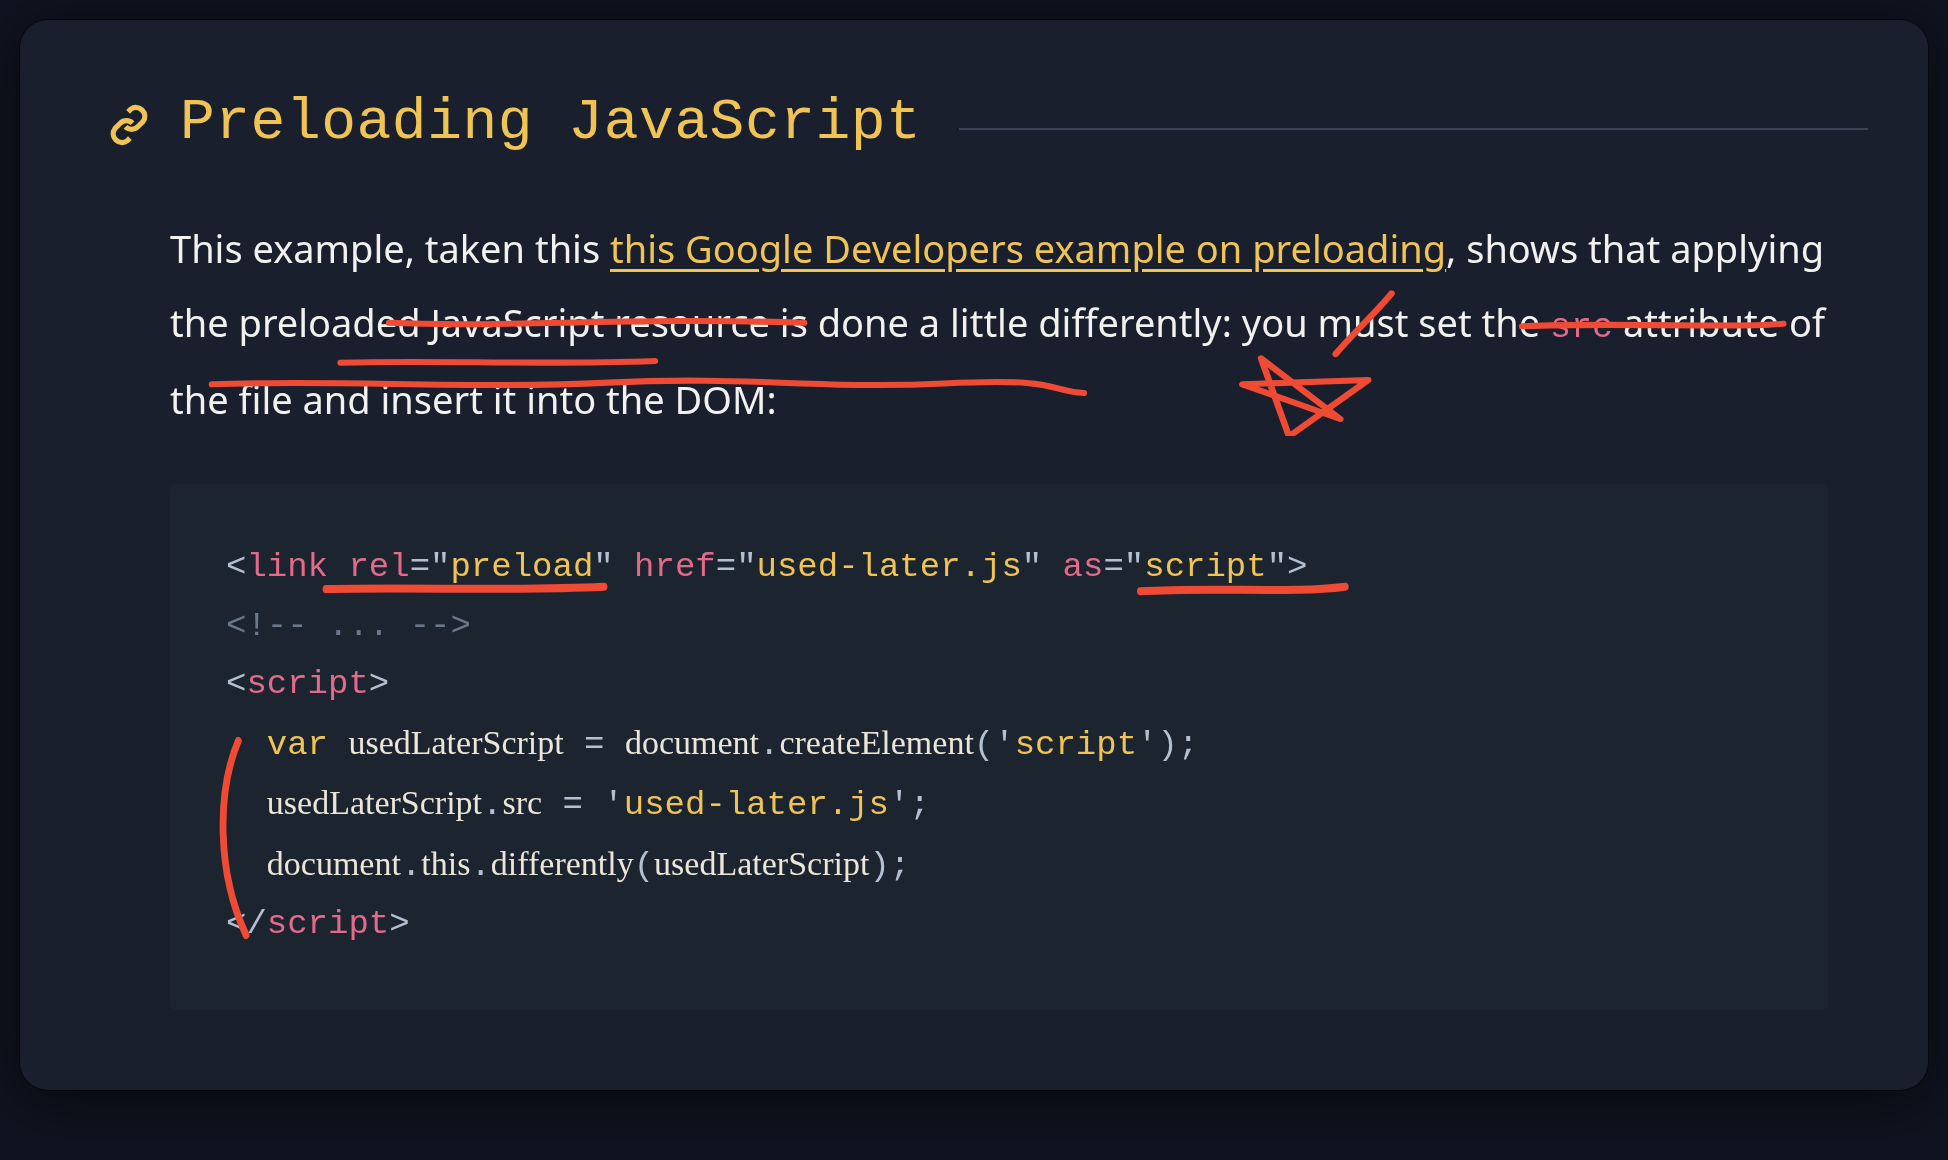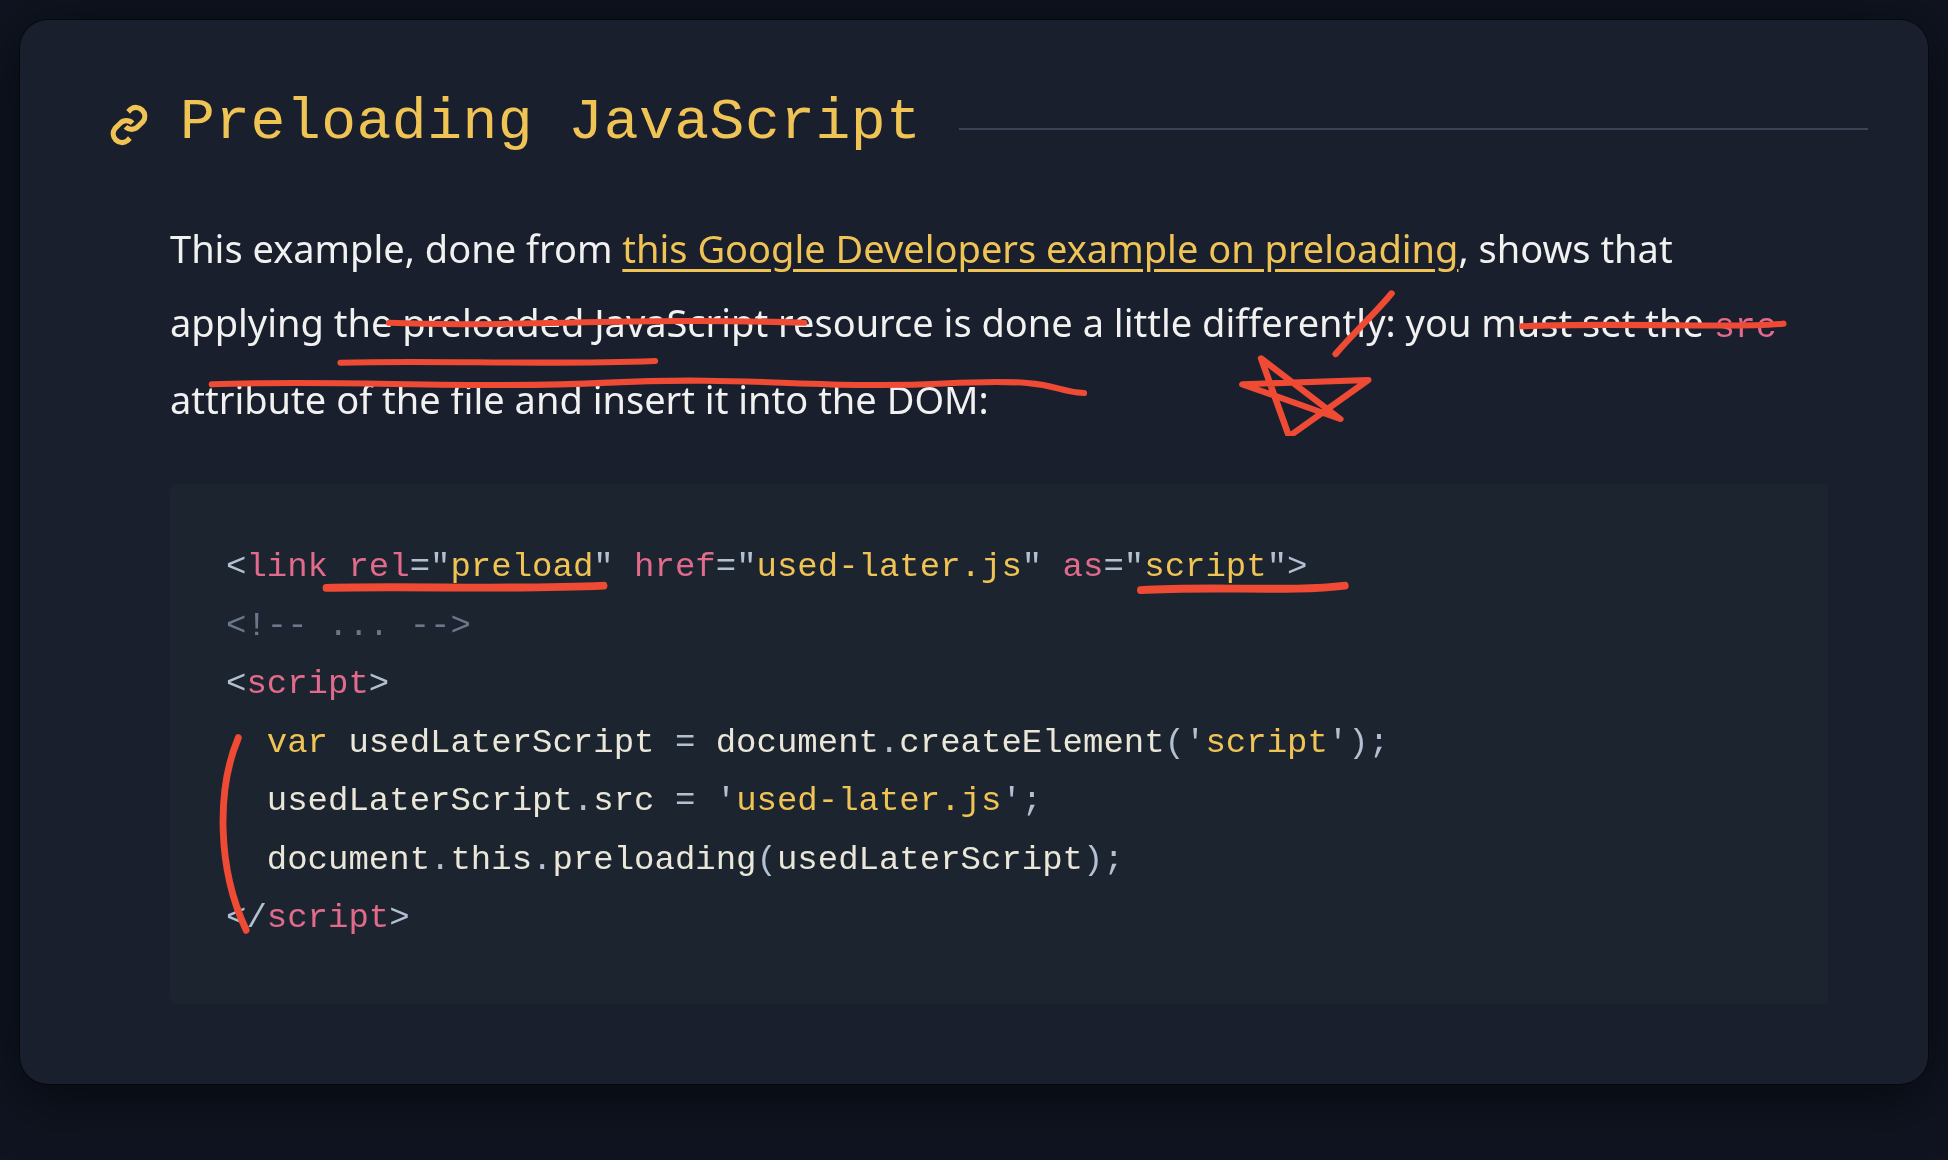--- a/index.html
+++ b/index.html
@@ -87,21 +87,21 @@
     line-height:1.72;
     color:var(--code-ident);
     white-space:pre;
   }
   .p{color:var(--code-punct);}
   .t{color:var(--code-tag);margin-top:12px;}
   .a{color:var(--code-attr);}
   .v{color:var(--code-value);text-align:right;}
   .c{color:var(--code-comment);}
   .k{color:var(--code-keyword);text-align:right;}
-  .i{color:var(--code-ident);}
+  .i{color:var(--code-ident);font-family:Liberation Serif, serif;}
 
   
   svg.annot{position:absolute;left:0;top:0;width:100%;height:100%;pointer-events:none;}
   svg.annot path{stroke:var(--annot);stroke-width:7;fill:none;stroke-linecap:round;stroke-linejoin:round;}
 </style>
 </head>
 <body>
 
 <div class="card">
 
@@ -110,21 +110,21 @@
       <svg viewBox="0 0 24 24">
           <path d="M10 13a5 5 0 0 0 7 0l3-3a5 5 0 0 0-7-7l-1.5 1.5"></path>
           <path d="M14 11a5 5 0 0 0-7 0l-3 3a5 5 0 0 0 7 7l1.5-1.5"></path>
         </svg>
     </span>
     <h1>Preloading JavaScript</h1>
     <div class="heading-rule"></div>
   </div>
 
   <p class="prose">
-    <span>This example, done from </span><a href="#">this Google Developers example on preloading</a><span>, shows that applying the preloaded JavaScript resource is done a little differently: you must set the </span><code class="inline">src</code><span> attribute of the file and insert it into the DOM:</span>
+    <span>This example, taken this </span><a href="#">this Google Developers example on preloading</a><span>, shows that applying the preloaded JavaScript resource is done a little differently: you must set the </span><code class="inline">src</code><span> attribute of the file and insert it into the DOM:</span>
 
     <svg class="annot" viewBox="0 0 1778 260" preserveAspectRatio="none">
 
       <path d="M235 129 C 360 135, 500 122, 680 129"></path>
 
       <path d="M1450 133 C 1560 128, 1680 136, 1730 130"></path>
 
       <path d="M45 200 C 180 194, 320 206, 470 198 S 700 206, 830 199 S 940 208, 980 210"></path>
       <path d="M183 175 C 290 172, 400 178, 520 173"></path>
 
@@ -132,21 +132,21 @@
       <path d="M1250 165 C 1270 140, 1295 115, 1310 95"></path>
     </svg>
   </p>
 
   <div class="codeblock">
 <pre><span class="p">&lt;</span><span class="t">link</span><span> </span><span class="a">rel</span><span class="p">=</span><span class="p">"</span><span class="v">preload</span><span class="p">"</span><span> </span><span class="a">href</span><span class="p">=</span><span class="p">"</span><span class="v">used-later.js</span><span class="p">"</span><span> </span><span class="a">as</span><span class="p">=</span><span class="p">"</span><span class="v">script</span><span class="p">"</span><span class="p">&gt;</span>
 <span class="c">&lt;!-- ... --&gt;</span>
 <span class="p">&lt;</span><span class="t">script</span><span class="p">&gt;</span>
 <span>  </span><span class="k">var</span><span> </span><span class="i">usedLaterScript</span><span> </span><span class="p">=</span><span> </span><span class="i">document</span><span class="p">.</span><span class="i">createElement</span><span class="p">(</span><span class="p">'</span><span class="v">script</span><span class="p">'</span><span class="p">)</span><span class="p">;</span>
 <span>  </span><span class="i">usedLaterScript</span><span class="p">.</span><span class="i">src</span><span> </span><span class="p">=</span><span> </span><span class="p">'</span><span class="v">used-later.js</span><span class="p">'</span><span class="p">;</span>
-<span>  </span><span class="i">document</span><span class="p">.</span><span class="i">this</span><span class="p">.</span><span class="i">preloading</span><span class="p">(</span><span class="i">usedLaterScript</span><span class="p">)</span><span class="p">;</span>
+<span>  </span><span class="i">document</span><span class="p">.</span><span class="i">this</span><span class="p">.</span><span class="i">differently</span><span class="p">(</span><span class="i">usedLaterScript</span><span class="p">)</span><span class="p">;</span>
 <span class="p">&lt;/</span><span class="t">script</span><span class="p">&gt;</span></pre>
 
     <svg class="annot" viewBox="0 0 1700 460" preserveAspectRatio="none">
 
       <path d="M160 92 C 250 90, 350 94, 445 90"></path>
 
       <path d="M995 94 C 1070 90, 1150 96, 1205 90"></path>
 
       <path d="M70 225 C 48 270, 48 340, 78 395"></path>
     </svg>

